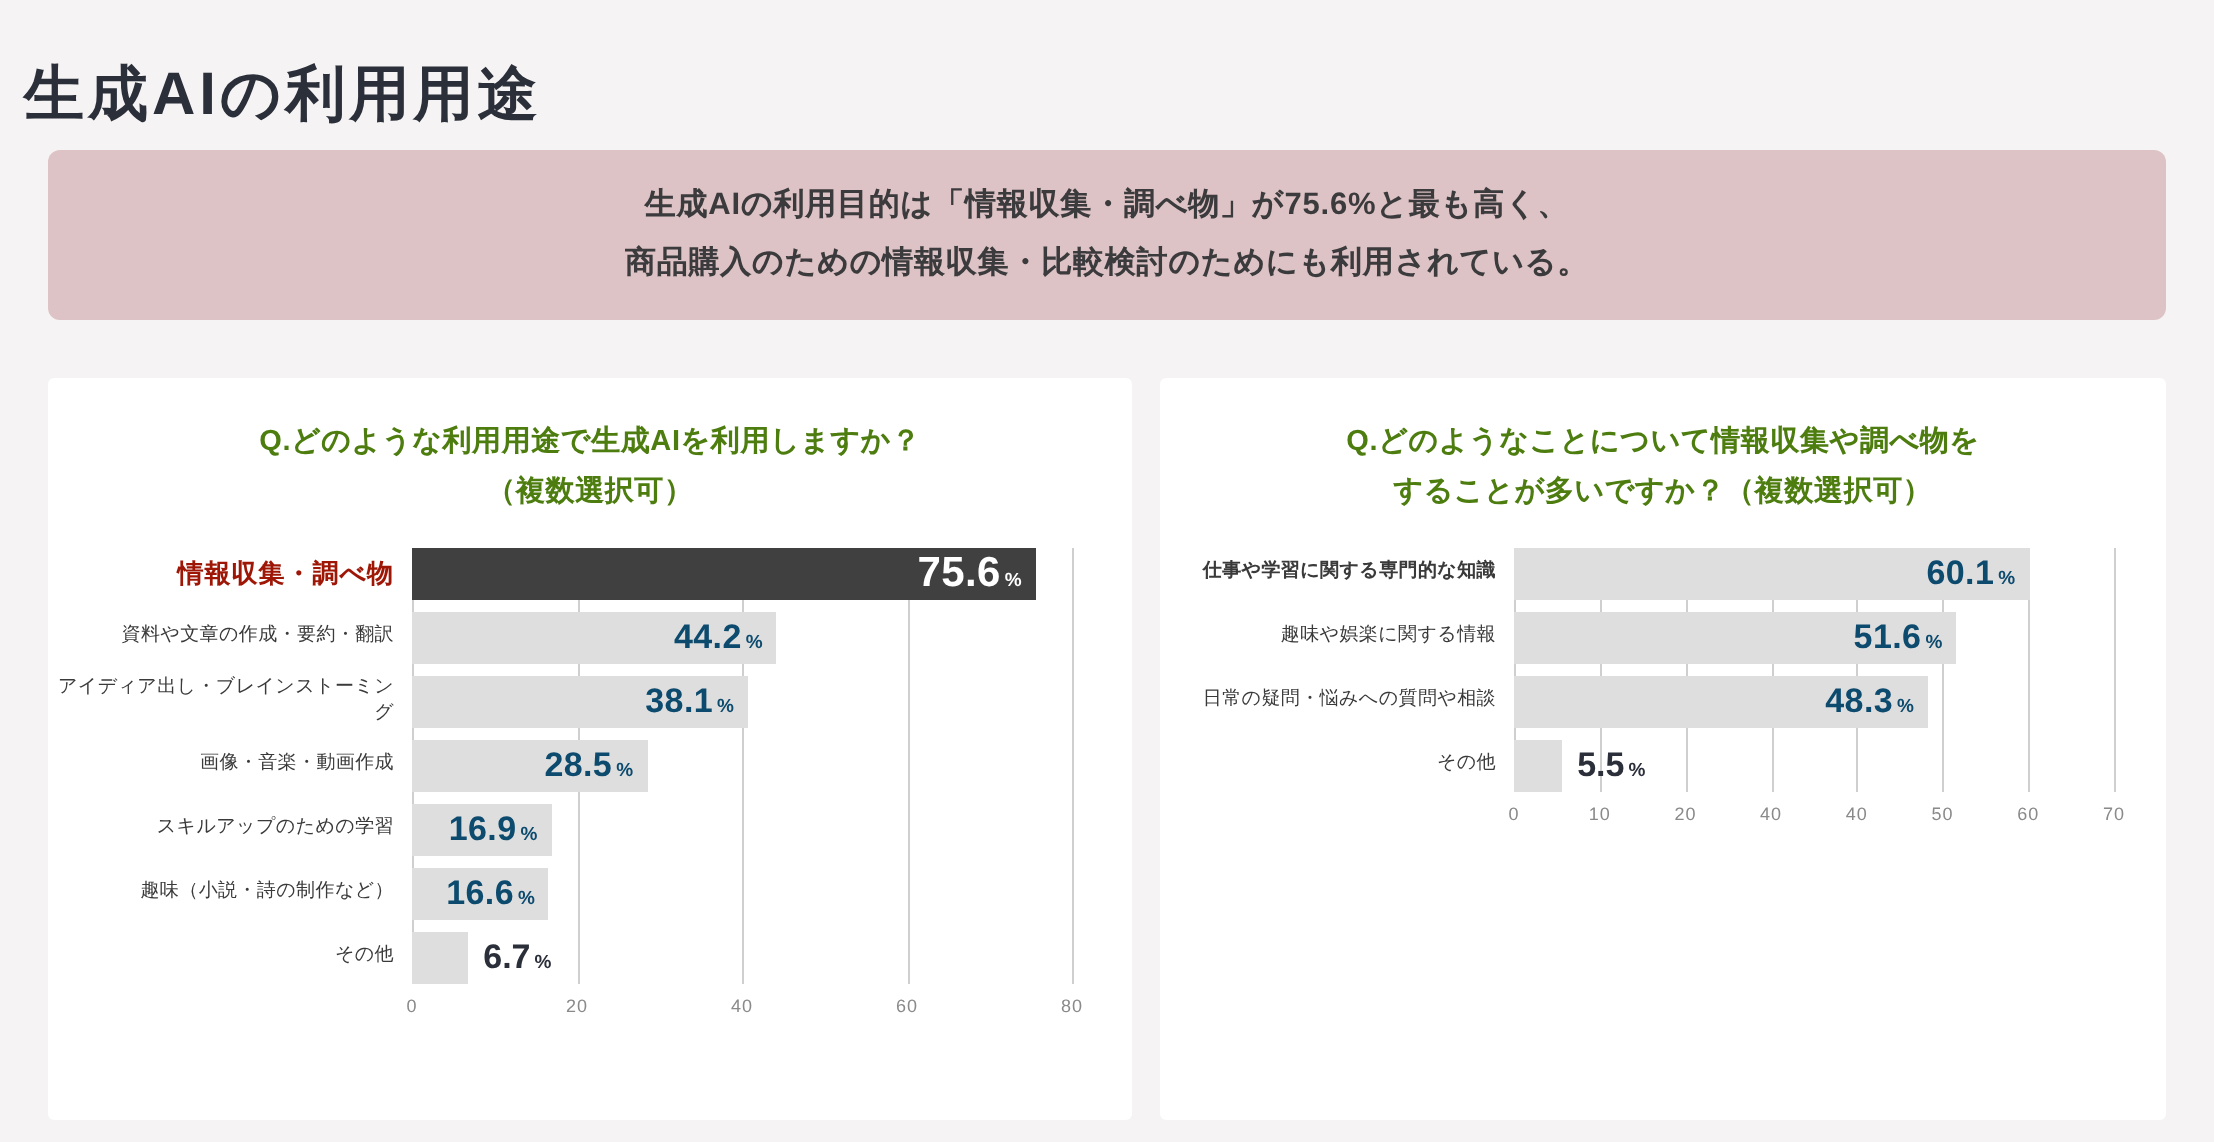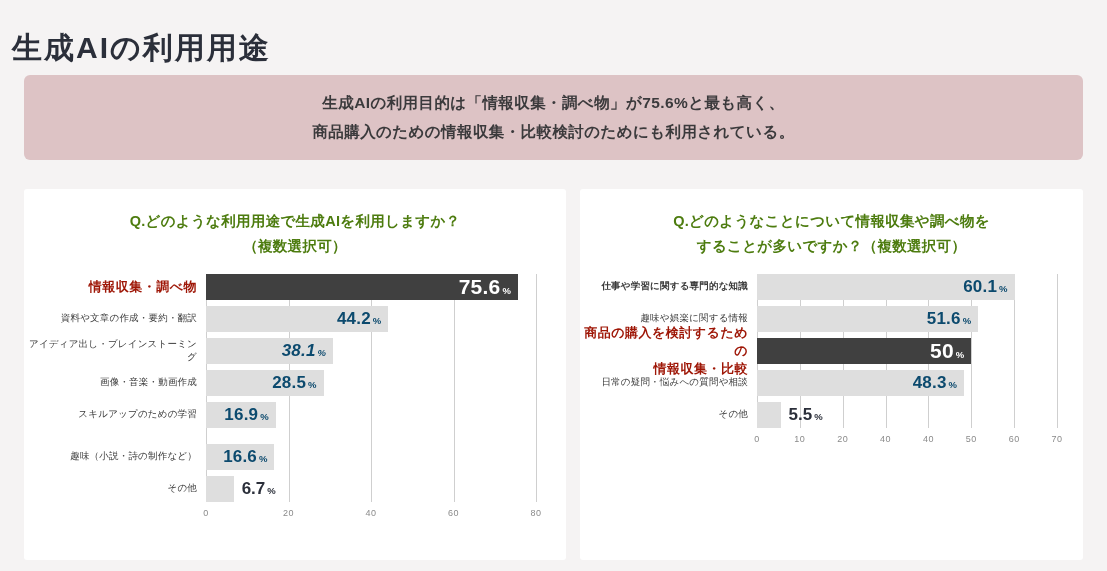--- a/index.html
+++ b/index.html
@@ -233,36 +233,36 @@
               <div class="bar" style="width: 182.325px;">
                 <span class="bar-value">44.2<span class="unit">%</span></span>
               </div>
             </div>
           </div>
           <div class="row" style="height: 26px; margin-bottom: 6px;">
             <div class="row-label" style="width: 182px;">
               <div>アイディア出し・ブレインストーミング</div>
             </div>
             <div class="row-track">
-              <div class="bar" style="width: 127px; font-style: italic;">
+              <div class="bar" style="width: 168px;">
                 <span class="bar-value">38.1<span class="unit">%</span></span>
               </div>
             </div>
           </div>
           <div class="row" style="height: 26px; margin-bottom: 6px;">
             <div class="row-label" style="width: 182px;">
               <div>画像・音楽・動画作成</div>
             </div>
             <div class="row-track">
               <div class="bar" style="width: 117.562px;">
                 <span class="bar-value">28.5<span class="unit">%</span></span>
               </div>
             </div>
           </div>
-          <div class="row" style="height: 26px; margin-bottom: 16px;">
+          <div class="row" style="height: 26px; margin-bottom: 6px;">
             <div class="row-label" style="width: 182px;">
               <div>スキルアップのための学習</div>
             </div>
             <div class="row-track">
               <div class="bar" style="width: 69.7125px;">
                 <span class="bar-value">16.9<span class="unit">%</span></span>
               </div>
             </div>
           </div>
           <div class="row" style="height: 26px; margin-bottom: 6px;">
@@ -326,31 +326,20 @@
             <div class="row-label" style="width: 177px;">
               <div>趣味や娯楽に関する情報</div>
             </div>
             <div class="row-track">
               <div class="bar" style="width: 221.143px;">
                 <span class="bar-value">51.6<span class="unit">%</span></span>
               </div>
             </div>
           </div>
           <div class="row" style="height: 26px; margin-bottom: 6px;">
-            <div class="row-label highlight" style="width: 177px;">
-              <div>商品の購入を検討するための</div>
-              <div>情報収集・比較</div>
-            </div>
-            <div class="row-track">
-              <div class="bar highlight" style="width: 214.286px;">
-                <span class="bar-value">50<span class="unit">%</span></span>
-              </div>
-            </div>
-          </div>
-          <div class="row" style="height: 26px; margin-bottom: 6px;">
             <div class="row-label" style="width: 177px;">
               <div>日常の疑問・悩みへの質問や相談</div>
             </div>
             <div class="row-track">
               <div class="bar" style="width: 207px;">
                 <span class="bar-value">48.3<span class="unit">%</span></span>
               </div>
             </div>
           </div>
           <div class="row" style="height: 26px; margin-bottom: 6px;">

